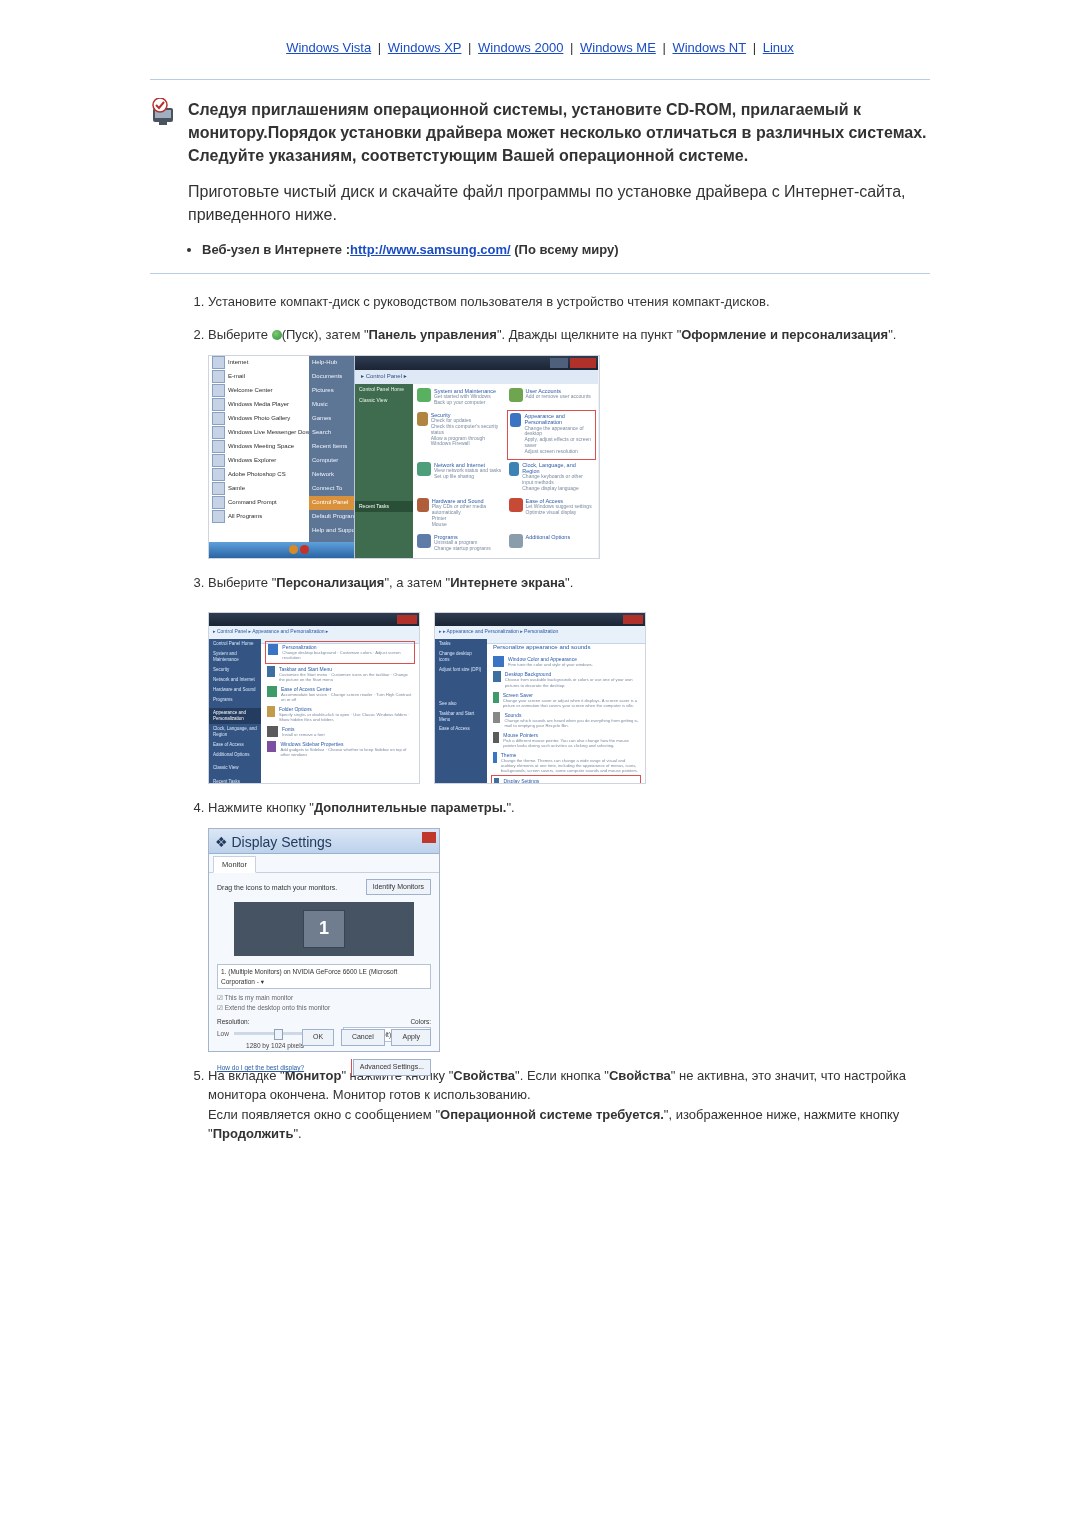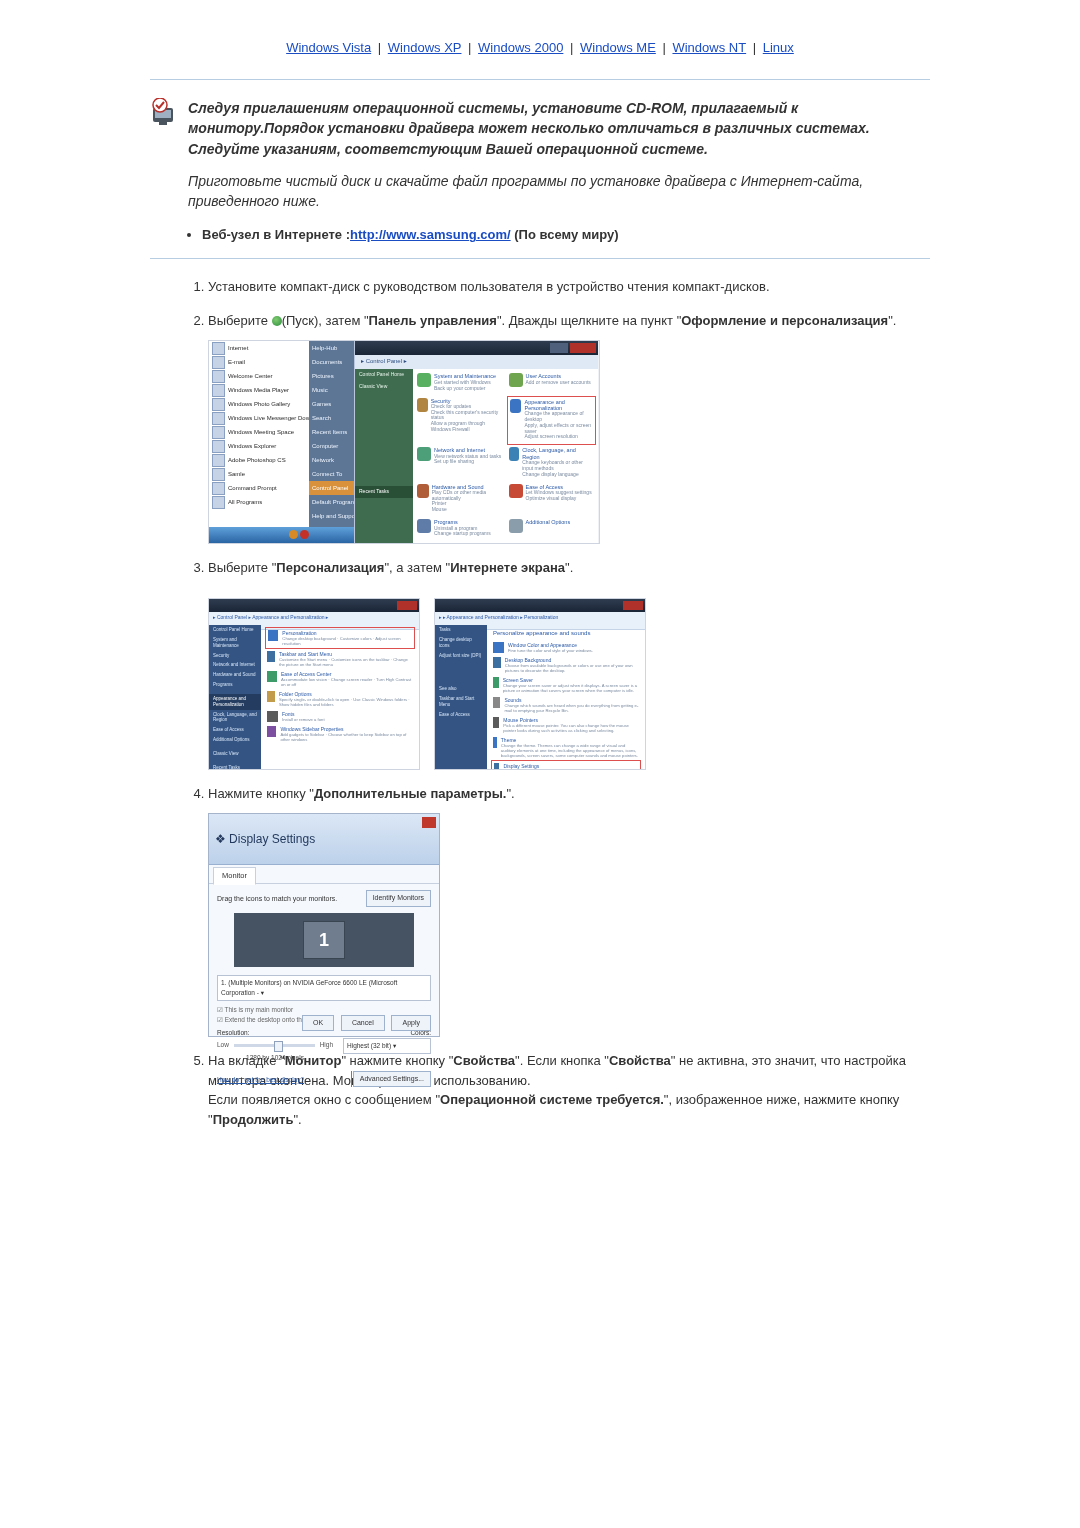--- a/index.html
+++ b/index.html
@@ -40,23 +40,22 @@
     margin: 0 0 16px;
   }
   .icon-note-row .icon {
     flex: 0 0 26px;
     height: 28px;
     display: flex;
     align-items: flex-start;
   }
   .icon-note-row .text {
     flex: 1;
-    font-size: 14px;
+    font-size: 16px;
     line-height: 1.45;
-    font-style: italic;
   }
   .bold { font-weight: bold; }
 
   .bullet-block {
     margin: 8px 0 16px 36px;
   }
   .bullet-block ul {
     margin: 0; padding: 0 0 0 16px; font-weight: bold;
   }
   .bullet-block li { margin: 0 0 2px; }
@@ -143,21 +142,21 @@
   .cp2win .side2 .s2line.hl { background:#233c60; color:#fff; }
   .cp2win .body2 { position:absolute; left:52px; top:26px; right:0; bottom:0; padding:4px 6px; }
   .cp2win .body2 .b2item { display:flex; gap:4px; margin-bottom:4px; }
   .cp2win .body2 .b2item .b2ic { width:11px; height:11px; }
   .cp2win .body2 .b2item .b2tx { font-size:5px; color:#2b5aa7; line-height:1.2; }
   .cp2win .body2 .b2item .b2tx .sub { font-size:4.2px; color:#7a8aa0; }
   .cp2win .body2 .b2head { font-size:6px; color:#2b5aa7; margin-bottom:4px; }
 
   
   .shotC { width: 230px; height: 222px; border: 1px solid #a5b4cb; background:#f5f8fc; position:relative; font-size:10px; }
-  .shotC .dlg-title { height:18px; background: linear-gradient(180deg,#dbe7f6,#bcd1ea); border-bottom:1px solid #99b0d0; font-size:12px; padding:16px 6px; color:#233a5e; position:relative;}
+  .shotC .dlg-title { height:18px; background: linear-gradient(180deg,#dbe7f6,#bcd1ea); border-bottom:1px solid #99b0d0; font-size:14px; padding:3px 6px; color:#233a5e; position:relative;}
   .shotC .dlg-title .tx { position:absolute; right:3px; top:3px; width:14px; height:11px; background:#c0382c; }
   .shotC .tabstrip { height:16px; border-bottom:1px solid #c6d0de; padding:2px 4px 0; }
   .shotC .tabstrip .tab { display:inline-block; font-size:7.5px; padding:2px 8px; background:#fff; border:1px solid #c6d0de; border-bottom:1px solid #fff; }
   .shotC .dlg-body { padding:6px 8px; }
   .shotC .instr { font-size:7px; color:#333; }
   .shotC .id-btn { float:right; font-size:7px; padding:2px 6px; border:1px solid #9fb2cd; background:#eef3fa; }
   .shotC .monitor-box { clear:both; margin:8px auto; width:180px; height:54px; background:#455362; display:flex; align-items:center; justify-content:center; }
   .shotC .monitor-box .mon { width:40px; height:36px; background:#6f7d8e; border:1px solid #394551; display:flex; align-items:center; justify-content:center; color:#fff; font-size:18px; font-weight:bold;}
   .shotC .dd { font-size:6.5px; padding:2px 3px; border:1px solid #b7c3d4; background:#fff; display:block; margin:4px 0; }
   .shotC .chk { font-size:6.5px; color:#666; display:block; }

